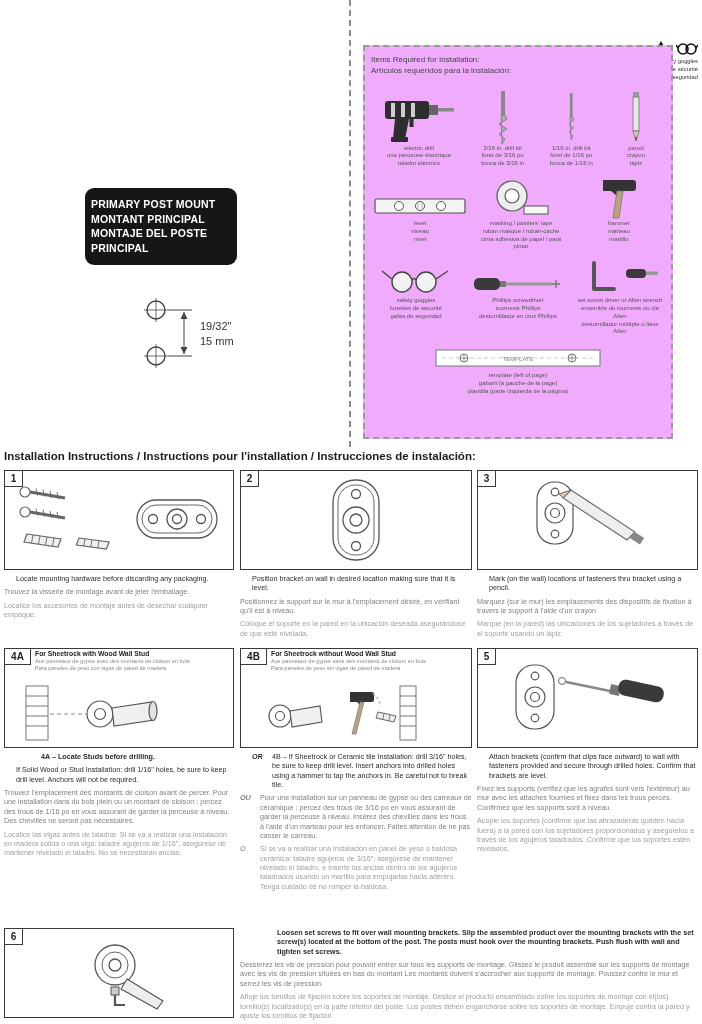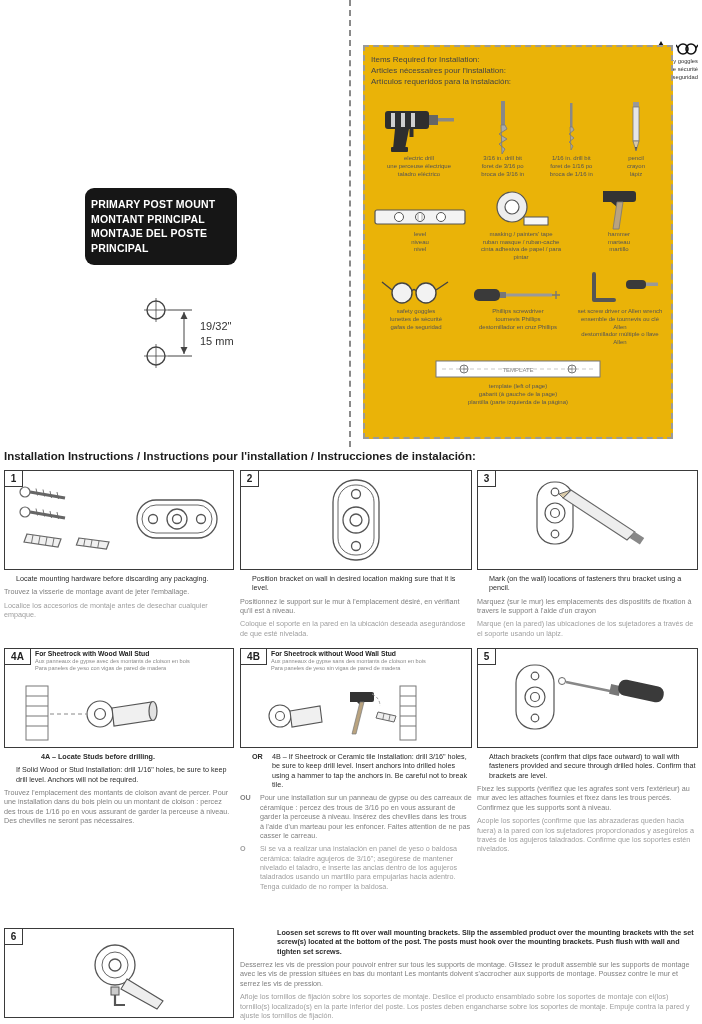--- a/index.html
+++ b/index.html
@@ -3,21 +3,21 @@
 <meta charset="utf-8">
 <style>
   * { margin:0; padding:0; box-sizing:border-box; }
   html,body { background:#fff; }
   body { font-family:"Liberation Sans", sans-serif; color:#222; }
   .page { position:relative; width:702px; height:1024px; background:#fff; overflow:hidden; }
 
   .cut-line { position:absolute; left:349px; top:0; height:447px; width:0; border-left:2px dashed #8a8a8a; }
 
   
-  .items-box { position:absolute; left:363px; top:45px; width:310px; height:394px; border:2px dashed #9a9a9a; padding:8px 6px; background:#eab308; }
+  .items-box { position:absolute; left:363px; top:45px; width:310px; height:394px; border:2px dashed #9a9a9a; padding:8px 6px; background:#f0abfc; }
   .items-title div { font-size:8px; color:#444; line-height:1.35; }
   .tools-row { display:flex; justify-content:space-between; margin-top:6px; }
   .tool { display:flex; flex-direction:column; align-items:center; text-align:center; }
   .ticon { display:flex; align-items:flex-end; justify-content:center; }
   .tl { font-size:6px; color:#555; line-height:1.3; }
 
   
   .safety { position:absolute; right:4px; top:40px; width:102px; text-align:right; }
   .safety-icons { display:flex; justify-content:flex-end; gap:6px; margin-bottom:2px; }
   .safety div.sline { font-size:5.8px; color:#333; line-height:1.35; }
@@ -42,21 +42,21 @@
   .en { color:#2b2b2b;padding-left:12px; }
   .fr { color:#7f7f7f; }
   .es { color:#9e9e9e; }
   .bold { font-weight:bold;margin-left:25px; }
 
   .boxhdr { position:absolute; left:30px; top:1px; right:2px; }
   .boxhdr .h-en { font-size:6.8px; font-weight:bold; color:#222; line-height:1.25; }
   .boxhdr .h-sub { font-size:5.6px; color:#8a8a8a; line-height:1.2; }
 
   .mrow { display:flex; gap:4px; margin-bottom:4px; }
-  .mk { flex:none; width:16px; font-size:7.2px; font-weight:bold; }
+  .mk { flex:none; width:16px; font-size:7.2px; font-weight:bold;font-style:italic; }
   .mrow p { flex:1; margin:0; }
 
   svg { display:block; }
 </style>
 </head>
 <body>
 
 <div class="page">
 
   <div class="cut-line"></div>
@@ -78,21 +78,20 @@
       </span>
     </div>
     <div class="sline">Wear Safety goggles</div>
     <div class="sline">Portez des lunettes de sécurité</div>
     <div class="sline">Use gafas de seguridad</div>
   </div>
 
   <div class="items-box">
     <div class="items-title">
       <div>Items Required for Installation:</div>
-      <div>Articles nécessaires pour l'installation:</div>
       <div>Artículos requeridos para la instalación:</div>
     </div>
 
     <div class="tools-row">
       <div class="tool" style="width:96px">
         <div class="ticon" style="height:62px">
           <svg width="84" height="58" viewBox="0 0 84 58">
             <rect x="8" y="14" width="44" height="18" rx="3" fill="#2e2e2e"></rect>
             <rect x="14" y="16" width="4" height="14" fill="#cfcfcf"></rect>
               <rect x="24" y="16" width="4" height="14" fill="#cfcfcf"></rect>
@@ -378,20 +377,21 @@
             <ellipse cx="139" cy="29" rx="4" ry="9.5" fill="#e2e2e2"></ellipse>
           </g>
           <line x1="36" y1="32" x2="72" y2="32" stroke="#888" stroke-width="1" stroke-dasharray="4 3"></line>
         </svg>
       </div>
     </div>
     <div class="steptext">
       <p class="en bold">4A – Locate Studs before drilling.</p>
       <p class="en">If Solid Wood or Stud Installation: drill 1/16" holes, be sure to keep drill level. Anchors will not be required.</p>
       <p class="fr">Trouvez l'emplacement des montants de cloison avant de percer. Pour une installation dans du bois plein ou un montant de cloison : percez des trous de 1/16 po en vous assurant de garder la perceuse à niveau.  Des chevilles ne seront pas nécessaires.</p>
+      <p class="es">Localice las vigas antes de taladrar. Si se va a realizar una instalación en madera sólida o una viga: taladre agujeros de 1/16", asegúrese de mantener nivelado el taladro. No se necesitarán anclas.</p>
     </div>
   </div>
 
   <div class="cell" style="left:240px; top:648px; width:232px;">
     <div class="stepbox">
       <div class="num" style="min-width:26px">4B</div>
       <div class="boxhdr">
         <div class="h-en">For Sheetrock without Wood Wall Stud</div>
         <div class="h-sub">Aux panneaux de gypse sans des montants de cloison en bois</div>
         <div class="h-sub">Para paneles de yeso sin vigas de pared de madera</div>

